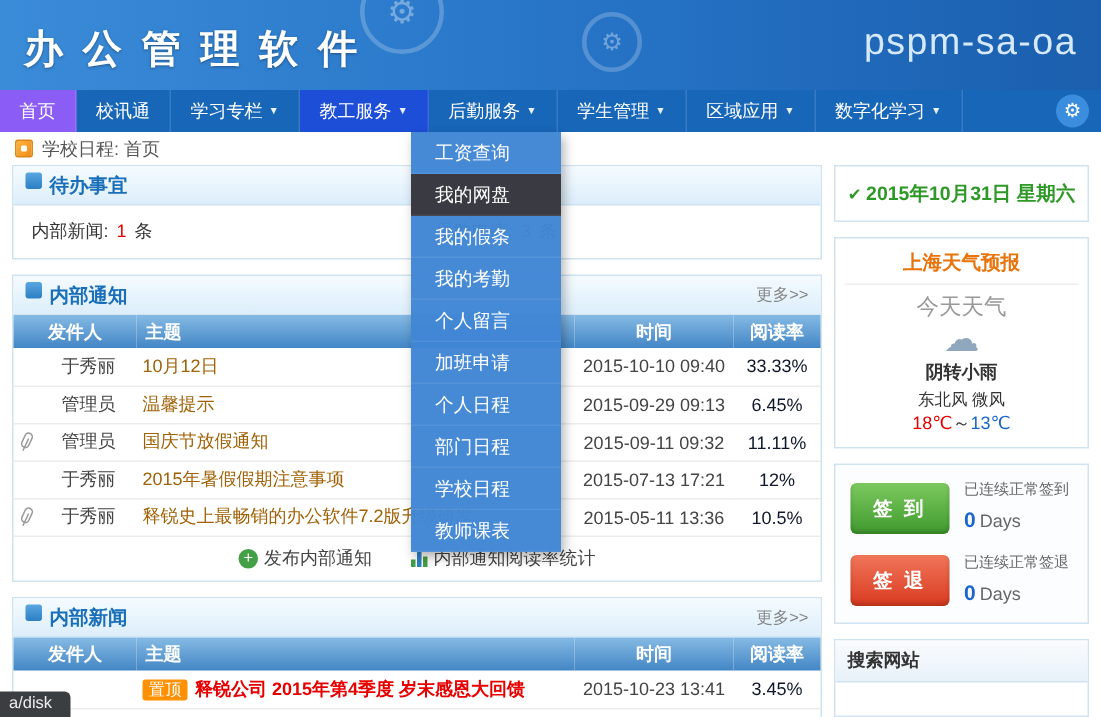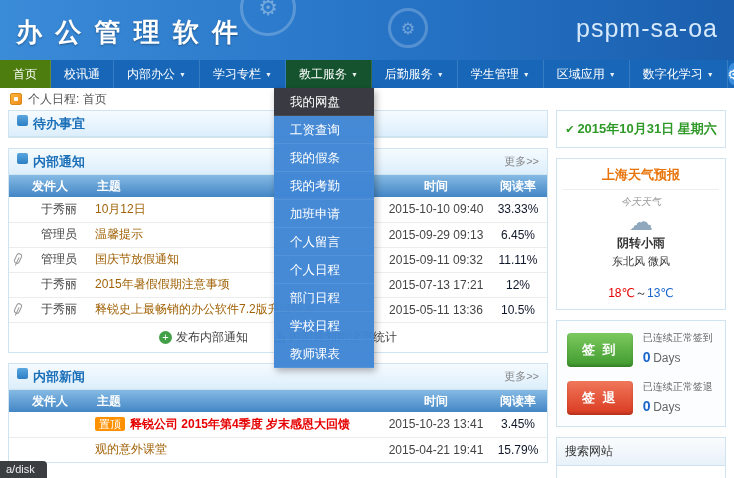--- a/index.html
+++ b/index.html
@@ -11,22 +11,22 @@
   
   .app-header{height:60px;background:linear-gradient(90deg,#3a8bd8 0%,#2673c6 55%,#1b5fae 100%);position:relative;overflow:hidden;}
   .app-title{color:#fff;font-size:26px;font-weight:bold;letter-spacing:3px;padding:15px 0 0 16px;text-shadow:0 1px 2px rgba(0,0,0,.35);}
   .brand{position:absolute;right:16px;top:14px;font-size:25px;color:#d6e9fb;letter-spacing:1px;}
   .deco{position:absolute;border:3px solid rgba(255,255,255,.22);border-radius:50%;color:rgba(255,255,255,.35);display:flex;align-items:center;justify-content:center;}
   .deco1{width:56px;height:56px;left:240px;top:-20px;font-size:22px;}
   .deco2{width:40px;height:40px;left:388px;top:8px;font-size:16px;}
   
   .main-nav{height:28px;background:#1766b8;display:flex;align-items:stretch;color:#fff;position:relative;}
   .nav-item{display:flex;align-items:center;gap:4px;padding:0 13px;border-right:1px solid rgba(255,255,255,.14);cursor:pointer;font-size:12px;white-space:nowrap;}
-  .nav-item.active{background:#4d7c0f;}
-  .nav-item.open{background:#14532d;}
+  .nav-item.active{background:#8b5cf6;}
+  .nav-item.open{background:#1d4ed8;}
   .caret{font-size:7px;opacity:.9;}
   .nav-gear{margin-left:auto;align-self:center;margin-right:8px;width:22px;height:22px;border-radius:50%;background:#3b8ede;display:flex;align-items:center;justify-content:center;font-size:13px;cursor:pointer;}
   
   .dropdown{position:absolute;left:274px;top:88px;width:100px;background:rgba(64,134,213,.97);z-index:50;box-shadow:2px 3px 7px rgba(0,0,0,.3);}
   .dd-item{height:28px;line-height:28px;padding-left:16px;color:#fff;font-size:12.5px;border-bottom:1px solid rgba(255,255,255,.08);cursor:pointer;white-space:nowrap;}
   .dd-item.active{background:#3a3b42;}
   
   .breadcrumb{height:22px;display:flex;align-items:center;gap:6px;padding:0 10px;color:#555;}
   .loc-icon{width:12px;height:12px;background:linear-gradient(135deg,#ffb43c,#f08c1a);border:1px solid #d8891a;border-radius:2px;position:relative;}
   .loc-icon::after{content:"";position:absolute;left:3px;top:3px;width:4px;height:4px;background:#fff;border-radius:1px;}
@@ -71,36 +71,36 @@
   .chart-icon i:nth-child(3){height:7px;background:#43a047;}
   
   .side-panel{border:1px solid #cfe3f1;background:#fff;}
   .cal{padding:9px 4px;text-align:center;}
   .cal-date{color:#2e9927;font-weight:bold;font-size:13px;}
   .cal-check{color:#2e9927;font-size:11px;margin-right:3px;}
   .cal-lunar{font-size:11px;margin-top:6px;color:#333;}
   .cal-lunar .lunar-red{color:#c43b3b;}
   .weather{padding:7px 6px;text-align:center;}
   .weather-title{color:#e8740c;font-weight:bold;font-size:13px;padding-bottom:5px;border-bottom:1px solid #eee;}
-  .weather-sub{color:#999;font-size:10px;margin-top:5px;font-style:italic;}
+  .weather-sub{color:#999;font-size:15px;margin-top:5px;}
   .cloud{font-size:24px;color:#8fa8bd;line-height:1.1;}
   .cond{font-size:12px;color:#333;font-weight:bold;}
   .wind{font-size:11px;margin-top:2px;}
-  .temps{font-size:12px;margin-top:16px;text-align:center;}
+  .temps{font-size:12px;margin-top:0;text-align:center;}
   .t-high{color:#e60000;}
   .t-low{color:#1a66cc;}
   .sign{padding:9px 10px;display:flex;flex-direction:column;gap:10px;background:#fbfdff;}
   .sign-row{display:flex;align-items:center;gap:10px;}
   .btn{color:#fff;font-weight:bold;font-size:13px;border:none;border-radius:4px;padding:8px 15px;letter-spacing:2px;cursor:pointer;box-shadow:inset 0 -2px 3px rgba(0,0,0,.18);}
   .btn-in{background:linear-gradient(180deg,#7cc95e,#3f9a2e);}
   .btn-out{background:linear-gradient(180deg,#f0765a,#d93a20);}
   .sign-info{font-size:10px;color:#666;line-height:1.6;}
   .days-num{color:#1a66cc;font-size:14px;font-weight:bold;}
   .days-unit{color:#666;font-size:12px;}
-  .search-head{background:linear-gradient(180deg,#fafcfe,#e8f1f9);border-bottom:1px solid #cfe3f1;padding:5px 8px;font-weight:normal;color:#333;}
+  .search-head{background:linear-gradient(180deg,#fafcfe,#e8f1f9);border-bottom:1px solid #cfe3f1;padding:5px 8px;font-weight:bold;color:#333;}
   .engines{display:flex;justify-content:space-around;padding:11px 4px;}
   
   .status-tip{position:absolute;left:0;bottom:0;background:#3b3e40;color:#eee;font-size:11px;padding:2px 12px 3px 6px;border-top-right-radius:4px;z-index:70;}
 </style>
 </head>
 <body>
 
 <header class="app-header">
   <div class="deco deco1">
       <span>⚙</span>
@@ -113,24 +113,20 @@
 </header>
 
 <nav class="main-nav">
   <div class="nav-item active">
       <span>首页</span>
     </div>
   <div class="nav-item">
       <span>校讯通</span>
     </div>
   <div class="nav-item">
-      <span>内部办公</span>
-      <span class="caret">▼</span>
-    </div>
-  <div class="nav-item">
       <span>学习专栏</span>
       <span class="caret">▼</span>
     </div>
   <div class="nav-item open">
       <span>教工服务</span>
       <span class="caret">▼</span>
     </div>
   <div class="nav-item">
       <span>后勤服务</span>
       <span class="caret">▼</span>
@@ -146,45 +142,57 @@
   <div class="nav-item">
       <span>数字化学习</span>
       <span class="caret">▼</span>
     </div>
   <div class="nav-gear">
       <span>⚙</span>
     </div>
 </nav>
 
 <div class="dropdown">
+  <div class="dd-item">工资查询</div>
   <div class="dd-item active">我的网盘</div>
-  <div class="dd-item">工资查询</div>
   <div class="dd-item">我的假条</div>
   <div class="dd-item">我的考勤</div>
+  <div class="dd-item">个人留言</div>
   <div class="dd-item">加班申请</div>
-  <div class="dd-item">个人留言</div>
   <div class="dd-item">个人日程</div>
   <div class="dd-item">部门日程</div>
   <div class="dd-item">学校日程</div>
   <div class="dd-item">教师课表</div>
 </div>
 
 <div class="breadcrumb">
   <span class="loc-icon"></span>
-  <span>个人日程: 首页</span>
+  <span>学校日程: 首页</span>
 </div>
 
 <div class="content">
   <div class="main-col">
 
     <section class="panel">
       <div class="panel-head">
         <div class="panel-title">
           <span class="panel-bullet"></span>
           <span>待办事宜</span>
+        </div>
+      </div>
+      <div class="todo-body">
+        <div class="todo-cell">
+          <span>内部新闻:</span>
+          <span class="todo-num">1</span>
+          <span>条</span>
+        </div>
+        <div class="todo-cell">
+          <span>采购申请:</span>
+          <span class="todo-num">3</span>
+          <span>条</span>
         </div>
       </div>
     </section>
 
     <section class="panel">
       <div class="panel-head">
         <div class="panel-title">
           <span class="panel-bullet"></span>
           <span>内部通知</span>
         </div>

